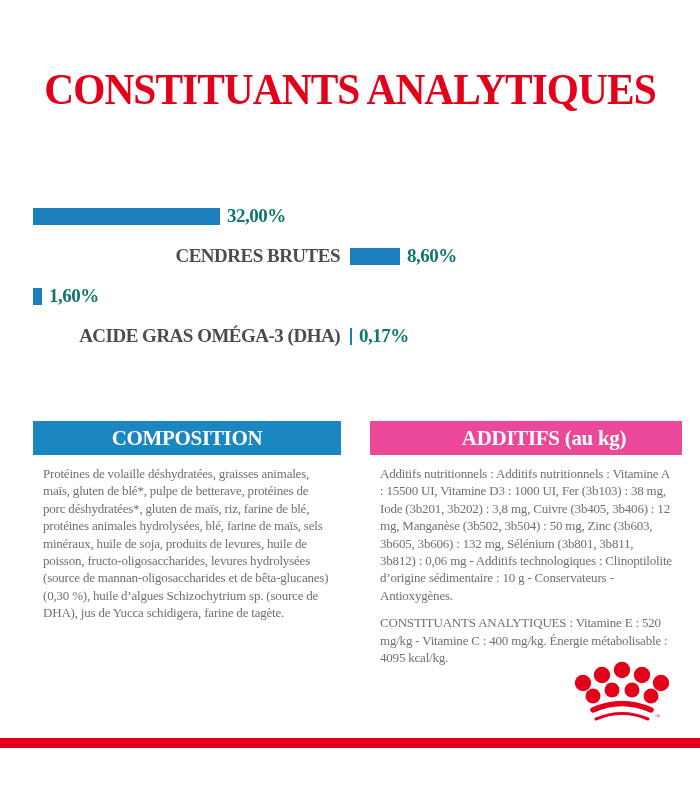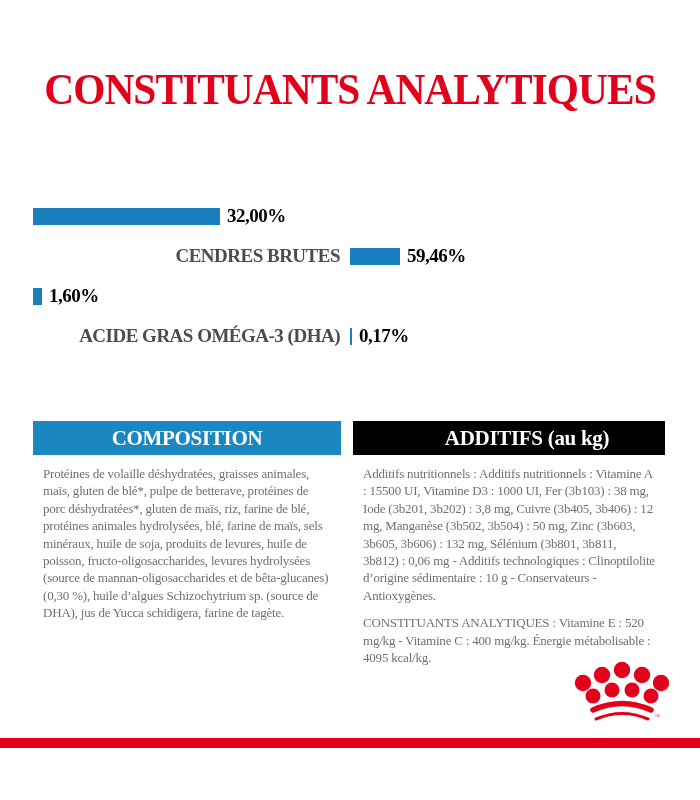--- a/index.html
+++ b/index.html
@@ -18,25 +18,25 @@
   .chart{position:absolute;top:196px;left:33px;right:33px;}
   .chart-row{display:flex;align-items:center;height:40px;}
   .bar-label{
     flex:0 0 307px;text-align:right;padding-right:10px;
     font-size:19px;font-weight:bold;letter-spacing:-0.5px;color:#4c4c4c;
     white-space:nowrap;
   }
   .bar-area{display:flex;align-items:center;flex:1;}
   .bar{height:17px;}
   .bar-value{
-    margin-left:7px;font-size:19px;font-weight:bold;letter-spacing:-0.5px;color:#000000;
+    margin-left:7px;font-size:19px;font-weight:bold;letter-spacing:-0.5px;color:#0f766e;
     white-space:nowrap;
   }
   
-  .columns{position:absolute;top:421px;left:33px;right:20px;display:flex;gap:12px;}
+  .columns{position:absolute;top:421px;left:33px;right:20px;display:flex;gap:29px;}
   .col-left{width:308px;flex:0 0 308px;}
   .col-right{width:312px;flex:0 0 312px;}
   .col-header{
     height:34px;display:flex;align-items:center;justify-content:center;
     color:#ffffff;font-size:21px;font-weight:bold;letter-spacing:-0.3px;
     white-space:nowrap;
   }
   .col-body{margin-top:9px;font-size:13px;line-height:17.4px;letter-spacing:-0.2px;color:#707070;}
   .col-body p{margin:10px;}
   
@@ -55,21 +55,21 @@
       <div class="chart-row">
         <div class="bar-area">
           <div class="bar" style="width: 187px; background: rgb(27, 127, 189);"></div>
           <div class="bar-value">32,00%</div>
         </div>
       </div>
       <div class="chart-row">
         <div class="bar-label">CENDRES BRUTES</div>
         <div class="bar-area">
           <div class="bar" style="width: 50px; background: rgb(27, 127, 189);"></div>
-          <div class="bar-value">59,46%</div>
+          <div class="bar-value">8,60%</div>
         </div>
       </div>
       <div class="chart-row">
         <div class="bar-area">
           <div class="bar" style="width: 9px; background: rgb(27, 127, 189);"></div>
           <div class="bar-value">1,60%</div>
         </div>
       </div>
       <div class="chart-row">
         <div class="bar-label">ACIDE GRAS OMÉGA-3 (DHA)</div>
@@ -81,21 +81,21 @@
     </div>
 
   <div class="columns">
     <div class="col-left">
       <div class="col-header" style="background: rgb(27, 135, 194);">COMPOSITION</div>
       <div class="col-body">
         <p>Protéines de volaille déshydratées, graisses animales, maïs, gluten de blé*, pulpe de betterave, protéines de porc déshydratées*, gluten de maïs, riz, farine de blé, protéines animales hydrolysées, blé, farine de maïs, sels minéraux, huile de soja, produits de levures, huile de poisson, fructo-oligosaccharides, levures hydrolysées (source de mannan-oligosaccharides et de bêta-glucanes) (0,30 %), huile d’algues Schizochytrium sp. (source de DHA), jus de Yucca schidigera, farine de tagète.</p>
       </div>
     </div>
     <div class="col-right">
-      <div class="col-header" style="background: #000000; padding-left: 36px;">ADDITIFS (au kg)</div>
+      <div class="col-header" style="background: #ec4899; padding-left: 36px;">ADDITIFS (au kg)</div>
       <div class="col-body">
         <p>Additifs nutritionnels : Additifs nutritionnels : Vitamine A : 15500 UI, Vitamine D3 : 1000 UI, Fer (3b103) : 38 mg, Iode (3b201, 3b202) : 3,8 mg, Cuivre (3b405, 3b406) : 12 mg, Manganèse (3b502, 3b504) : 50 mg, Zinc (3b603, 3b605, 3b606) : 132 mg, Sélénium (3b801, 3b811, 3b812) : 0,06 mg - Additifs technologiques : Clinoptilolite d’origine sédimentaire : 10 g - Conservateurs - Antioxygènes.</p>
         <p>CONSTITUANTS ANALYTIQUES : Vitamine E : 520 mg/kg - Vitamine C : 400 mg/kg. Énergie métabolisable : 4095 kcal/kg.</p>
       </div>
     </div>
   </div>
 
   <svg class="logo" viewBox="0 0 100 80" xmlns="http://www.w3.org/2000/svg">
     <g>
       <circle cx="11" cy="31" r="8.2" fill="#e2001a"></circle>

